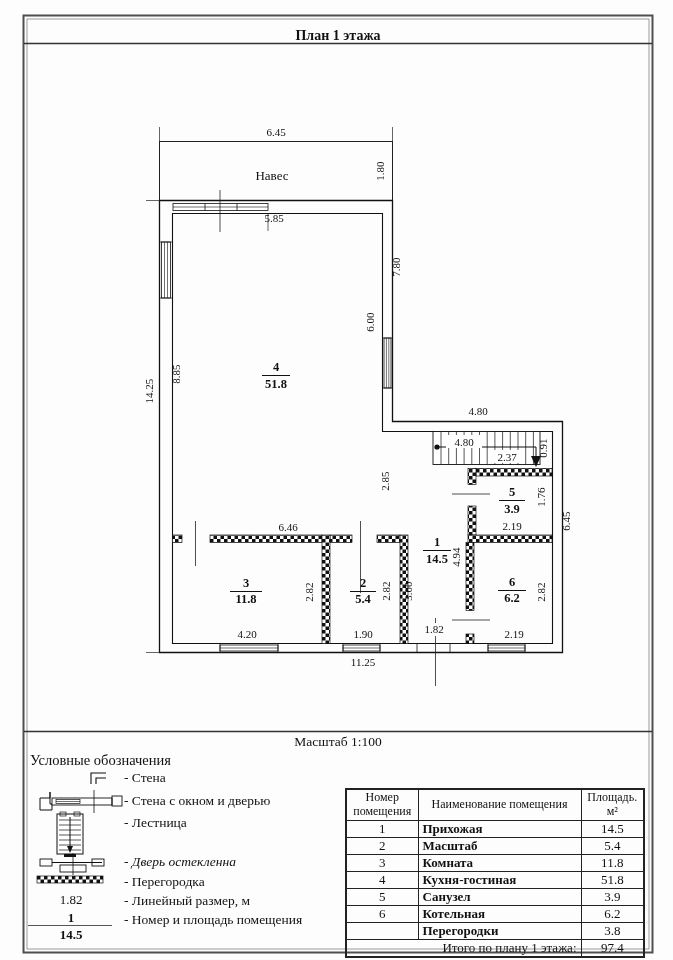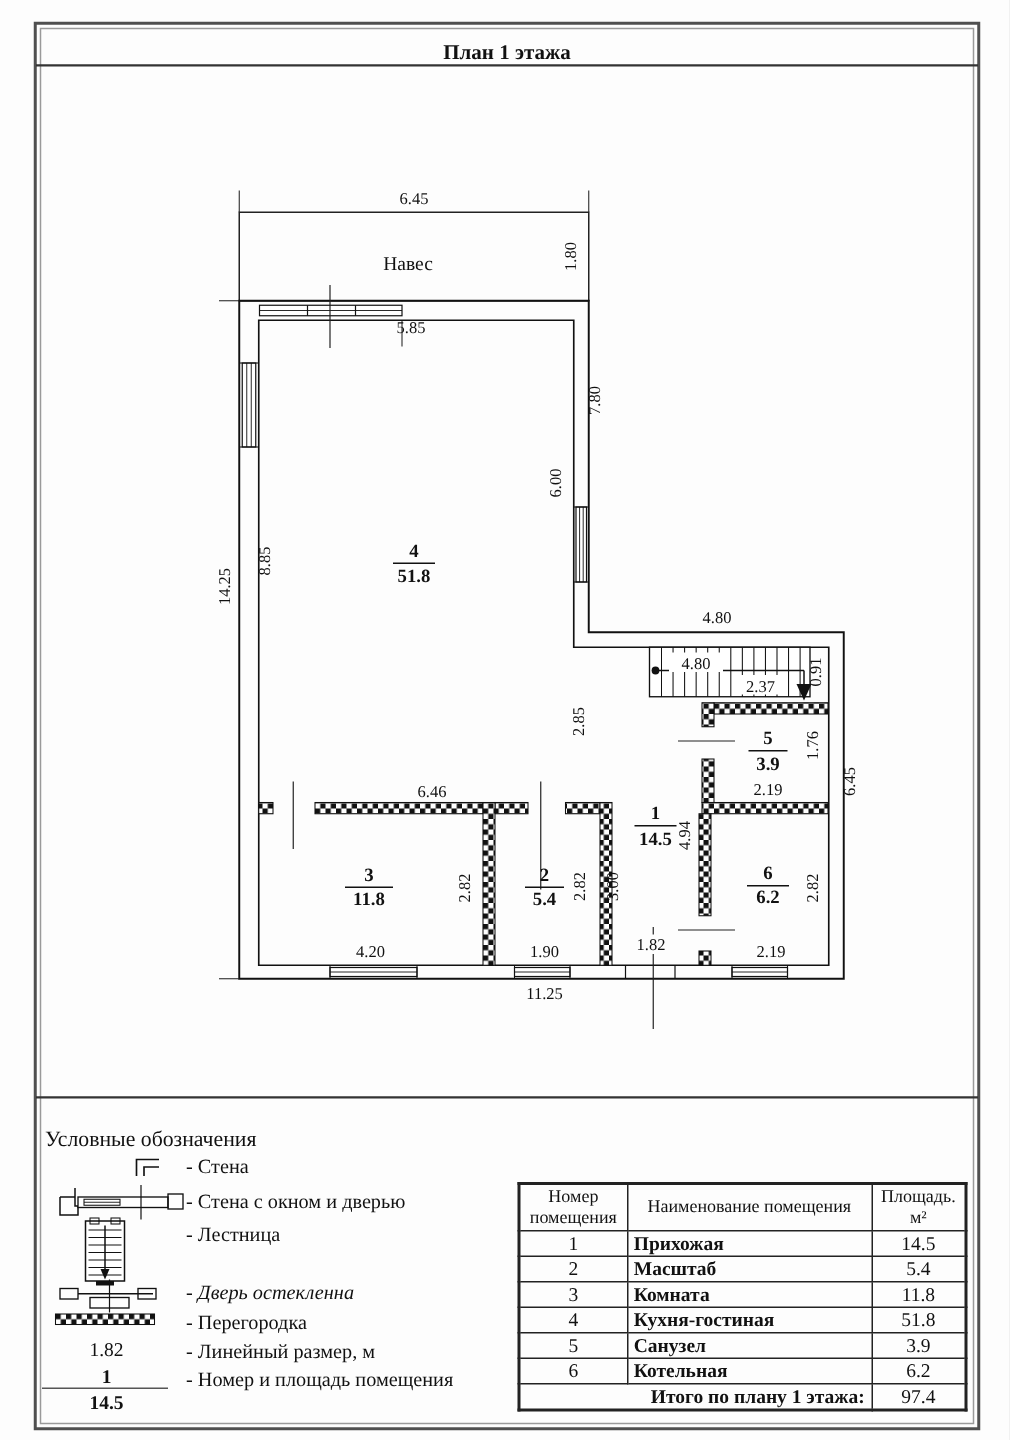--- a/index.html
+++ b/index.html
@@ -14,21 +14,21 @@
   .table-title{position:absolute;left:345px;top:755px;width:298px;text-align:center;font-size:13.5px;}
   table.expl{position:absolute;left:345px;top:788px;width:298px;border-collapse:collapse;
         table-layout:fixed;font-size:13px;}
   table.expl td,table.expl th{border:1px solid #222;padding:0 4px;overflow:hidden;}
   table.expl{border:2px solid #222;}
   table.expl th{font-weight:normal;font-size:12px;line-height:1.15;text-align:center;height:30px;}
   table.expl td{height:16px;line-height:16px;}
   td.c-num{text-align:center;}
   td.c-name{text-align:left;padding-left:8px;font-weight:bold;}
   td.c-area{text-align:center;}
-  td.c-total{text-align:right;padding-right:8px;font-weight:bold;}
+  td.c-total{text-align:right;padding-right:8px;}
   svg text{font-family:"Liberation Serif","DejaVu Serif",serif;fill:#111;}
   .dim{font-size:11px;}
   .rnum{font-size:12.5px;font-weight:bold;}
   .cnp{font-size:13px;}
 </style>
 </head>
 <body>
 
 <div class="page">
 
@@ -257,20 +257,21 @@
       <g transform="translate(37,876)">
         <rect x="0" y="0" width="66" height="7" fill="url(#chk)" stroke="#111" stroke-width="0.7"></rect>
       </g>
       <g>
         <line x1="28" y1="925.5" x2="112" y2="925.5" stroke="#555" stroke-width="1"></line>
       </g>
     </g>
   </svg>
 
   <div class="page-title">План 1 этажа</div>
+  <div class="scale-note">Масштаб 1:100</div>
 
   <div class="legend-title">Условные обозначения</div>
   <div class="legend-item-label" style="top:770px;">- Стена</div>
   <div class="legend-item-label" style="top:793px;">- Стена с окном и дверью</div>
   <div class="legend-item-label" style="top:815px;">- Лестница</div>
   <div class="legend-item-label" style="top:854px;font-style:italic;">- Дверь остекленна</div>
   <div class="legend-item-label" style="top:874px;">- Перегородка</div>
   <div class="legend-item-label" style="top:893px;">- Линейный размер, м</div>
   <div class="legend-item-label" style="top:912px;">- Номер и площадь помещения</div>
 
@@ -315,19 +316,24 @@
       <td class="c-num">5</td>
       <td class="c-name">Санузел</td>
       <td class="c-area">3.9</td>
     </tr>
     <tr>
       <td class="c-num">6</td>
       <td class="c-name">Котельная</td>
       <td class="c-area">6.2</td>
     </tr>
     <tr>
+      <td class="c-num"></td>
+      <td class="c-name">Перегородки</td>
+      <td class="c-area">3.8</td>
+    </tr>
+    <tr>
       <td class="c-total" colspan="2">Итого по плану 1 этажа:</td>
       <td class="c-area">97.4</td>
     </tr>
   </tbody>
     </table>
 
 </div>
 
 </body></html>

